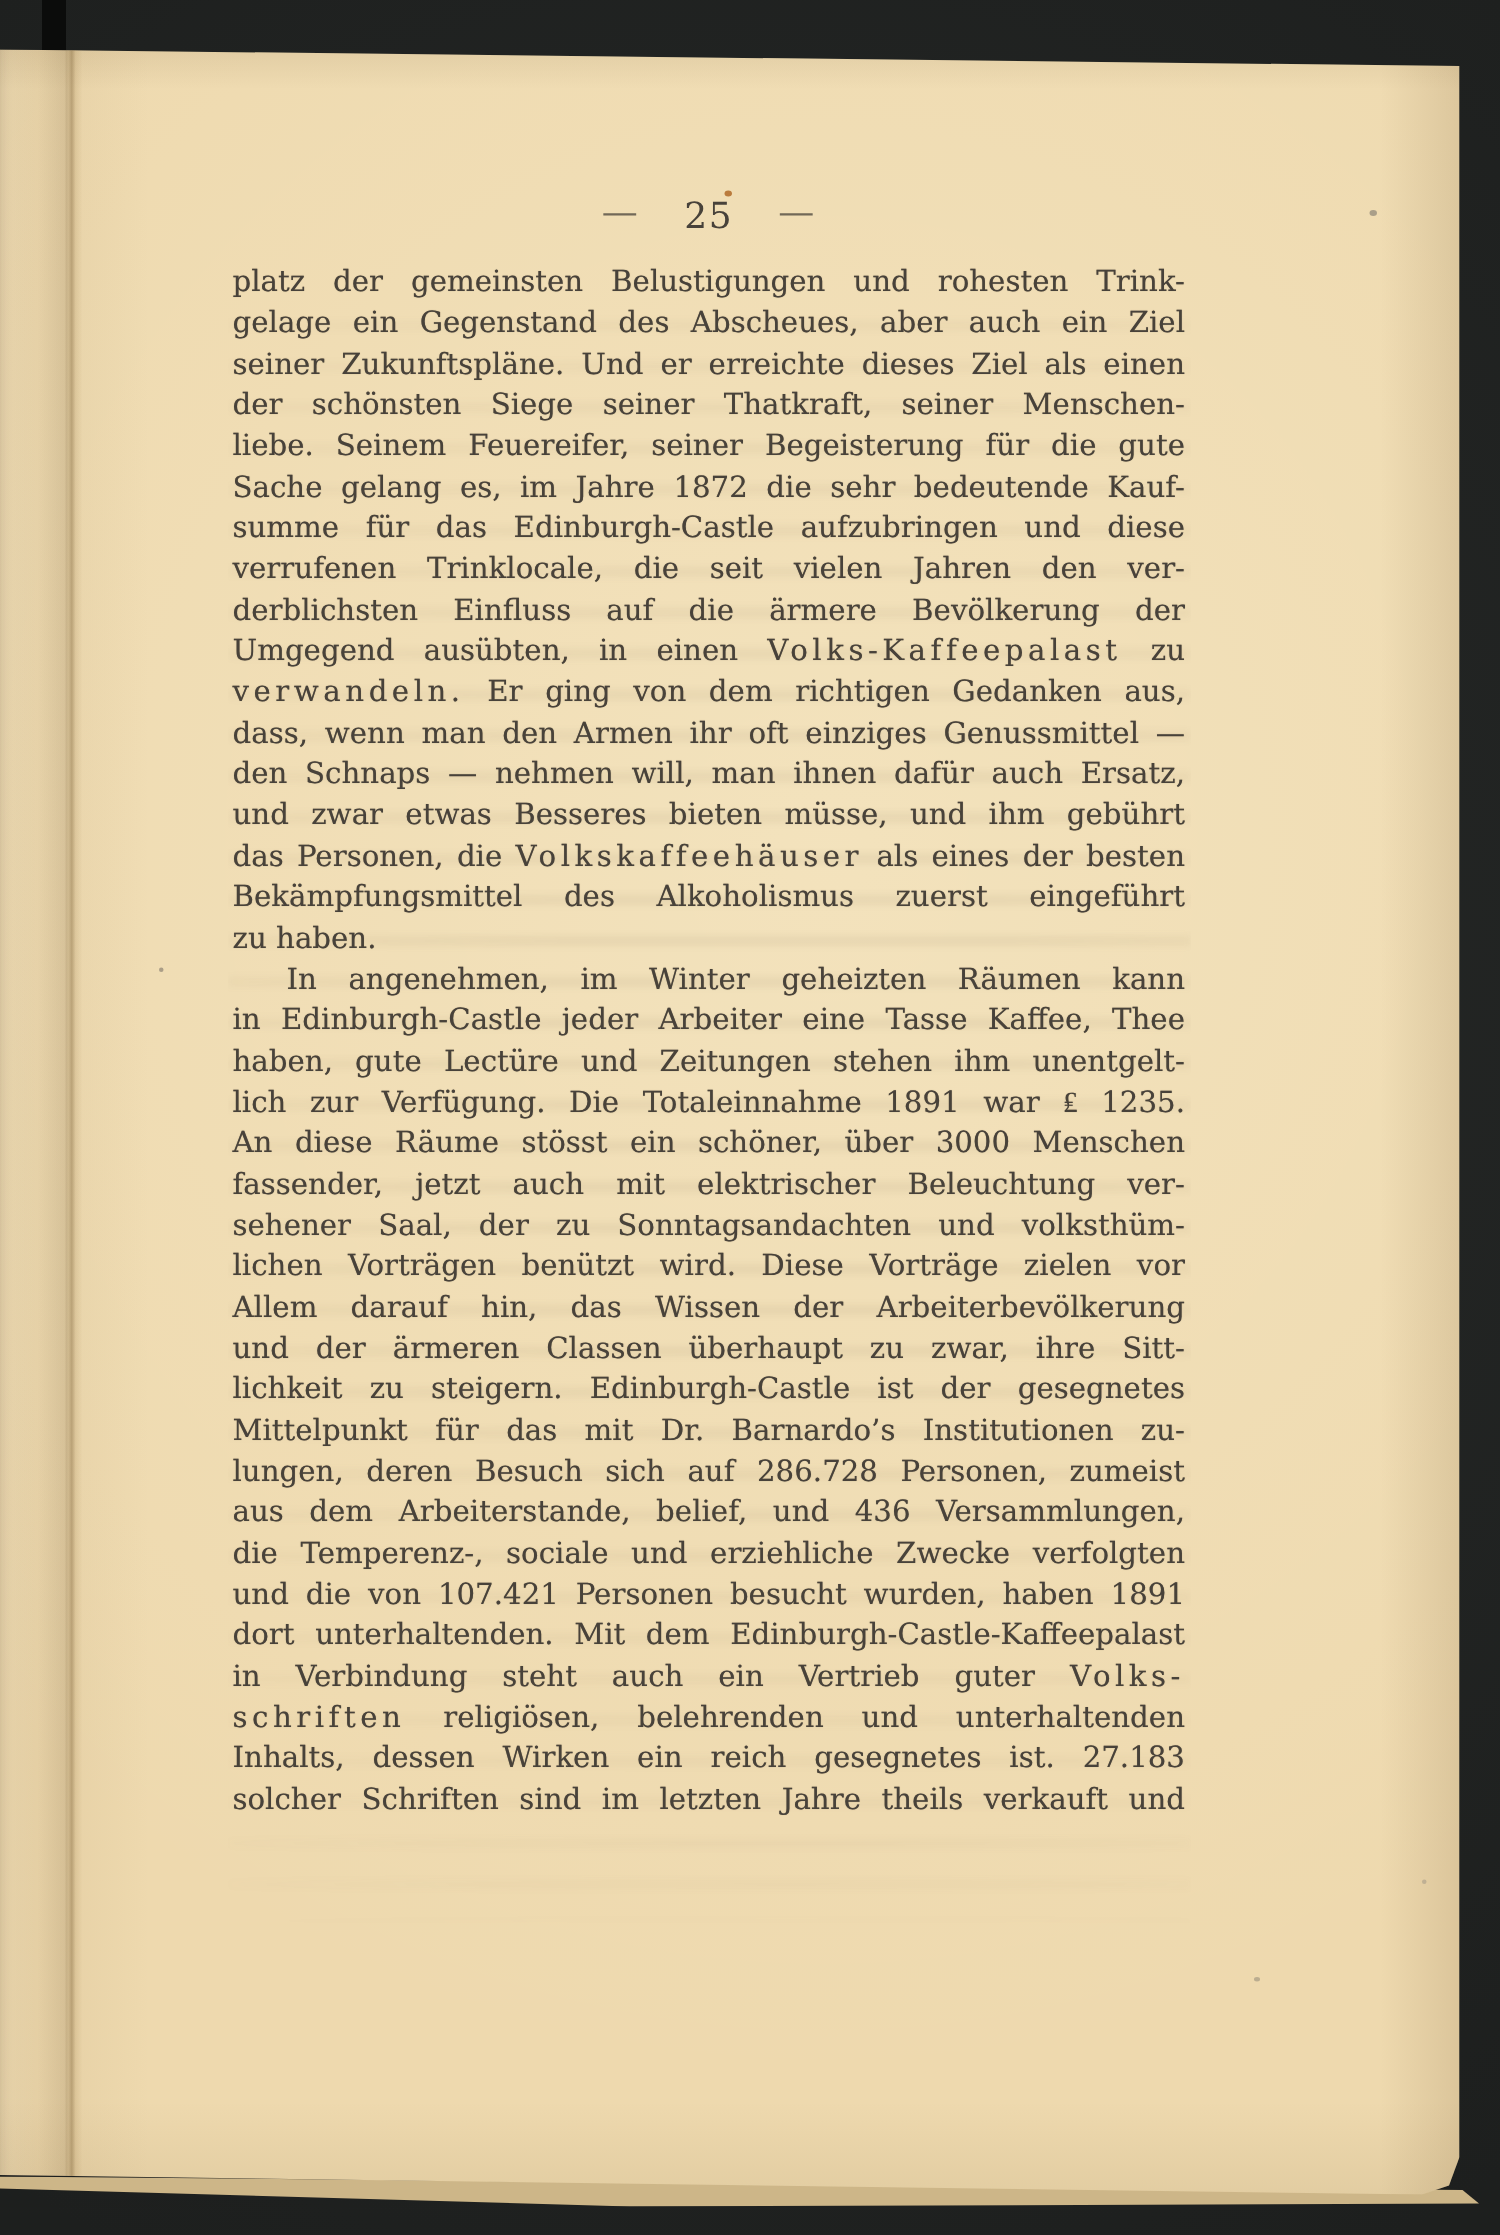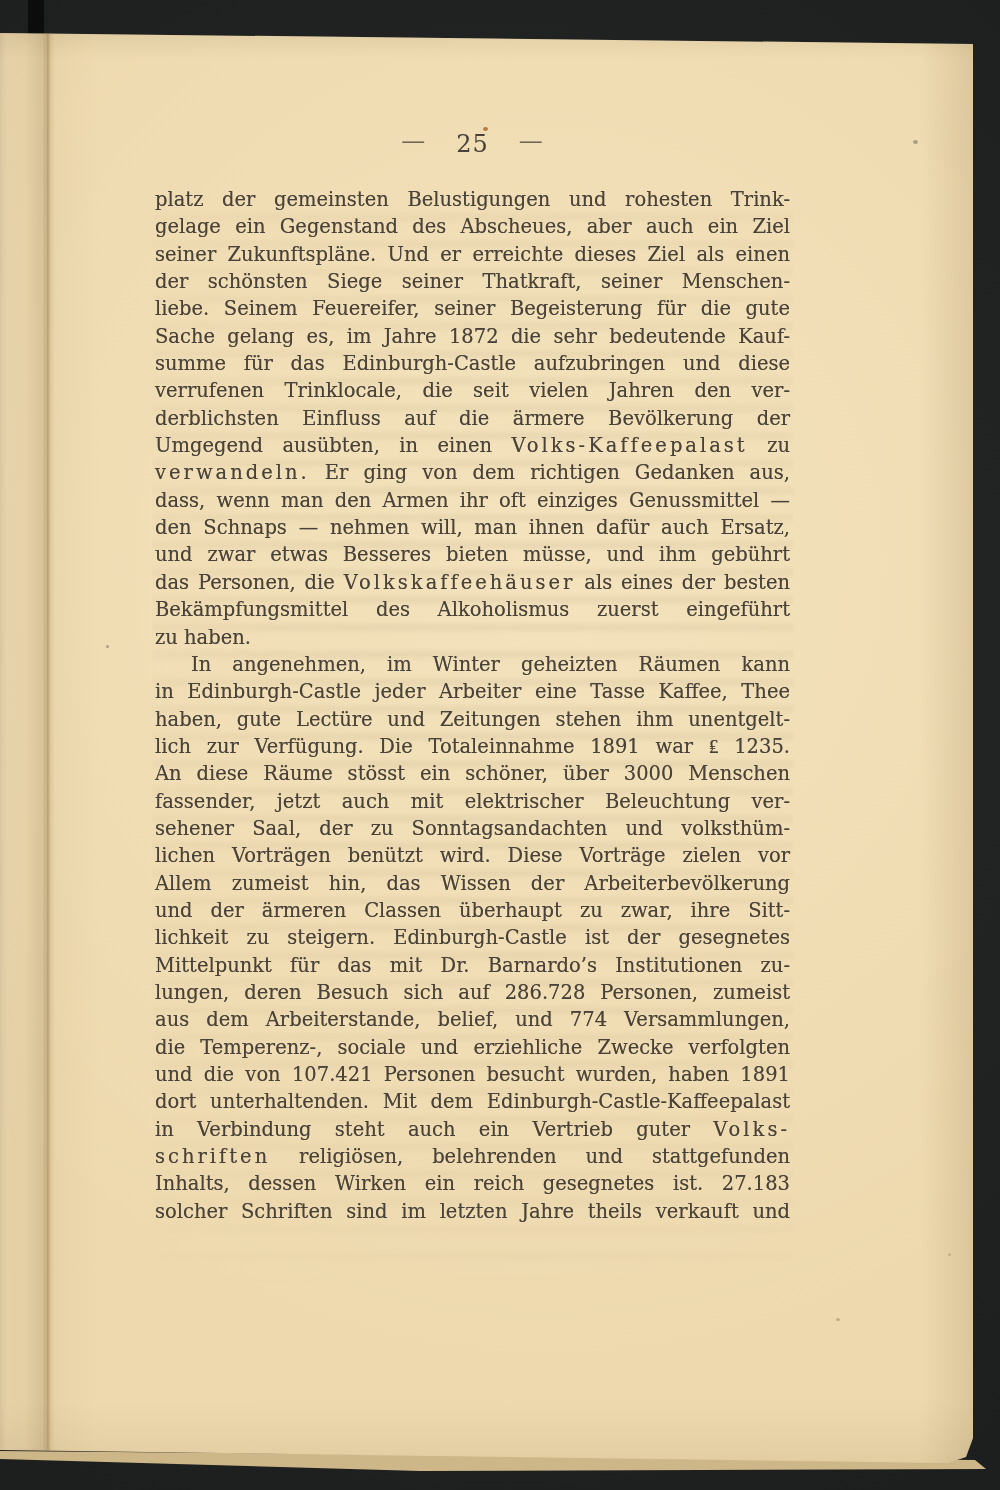--- a/index.html
+++ b/index.html
@@ -64,21 +64,21 @@
   }
   .page-header {
     position: absolute; left: 155px; top: 130px; width: 635px;
     display: flex; justify-content: center; align-items: baseline; gap: 30px;
     color: var(--ink);
     font-size: 24px;
     letter-spacing: 1px;
   }
   .page-header .dash { opacity: .75; transform: translateY(-3px); }
   .body-text {
-    position: absolute; left: 155px; top: 186px; width: 635px;
+    position: absolute; left: 155px; top: 174px; width: 635px;
     font-size: 19.5px;
     line-height: 27.35px;
     color: var(--ink);
     text-shadow: 0 0 .5px rgba(72,62,45,.55);
   }
   .line {
     text-align: justify;
     text-align-last: justify;
     height: 27.35px;
     white-space: nowrap;
@@ -143,31 +143,31 @@
         <div class="line"><span>Bekämpfungsmittel des Alkoholismus zuerst eingeführt</span></div>
         <div class="line no-just"><span>zu haben.</span></div>
         <div class="line indent"><span>In angenehmen, im Winter geheizten Räumen kann</span></div>
         <div class="line"><span>in Edinburgh-Castle jeder Arbeiter eine Tasse Kaffee, Thee</span></div>
         <div class="line"><span>haben, gute Lectüre und Zeitungen stehen ihm unentgelt-</span></div>
         <div class="line"><span>lich zur Verfügung. Die Totaleinnahme 1891 war ₤ 1235.</span></div>
         <div class="line"><span>An diese Räume stösst ein schöner, über 3000 Menschen</span></div>
         <div class="line"><span>fassender, jetzt auch mit elektrischer Beleuchtung ver-</span></div>
         <div class="line"><span>sehener Saal, der zu Sonntagsandachten und volksthüm-</span></div>
         <div class="line"><span>lichen Vorträgen benützt wird. Diese Vorträge zielen vor</span></div>
-        <div class="line"><span>Allem zumeist hin, das Wissen der Arbeiterbevölkerung</span></div>
+        <div class="line"><span>Allem darauf hin, das Wissen der Arbeiterbevölkerung</span></div>
         <div class="line"><span>und der ärmeren Classen überhaupt zu zwar, ihre Sitt-</span></div>
         <div class="line"><span>lichkeit zu steigern. Edinburgh-Castle ist der gesegnetes</span></div>
         <div class="line"><span>Mittelpunkt für das mit Dr. Barnardo’s Institutionen zu-</span></div>
         <div class="line"><span>lungen, deren Besuch sich auf 286.728 Personen, zumeist</span></div>
-        <div class="line"><span>aus dem Arbeiterstande, belief, und 774 Versammlungen,</span></div>
+        <div class="line"><span>aus dem Arbeiterstande, belief, und 436 Versammlungen,</span></div>
         <div class="line"><span>die Temperenz-, sociale und erziehliche Zwecke verfolgten</span></div>
         <div class="line"><span>und die von 107.421 Personen besucht wurden, haben 1891</span></div>
         <div class="line"><span>dort unterhaltenden. Mit dem Edinburgh-Castle-Kaffeepalast</span></div>
         <div class="line"><span>in Verbindung steht auch ein Vertrieb guter </span><span class="gesperrt">Volks-</span></div>
-        <div class="line"><span class="gesperrt">schriften</span><span> religiösen, belehrenden und stattgefunden</span></div>
+        <div class="line"><span class="gesperrt">schriften</span><span> religiösen, belehrenden und unterhaltenden</span></div>
         <div class="line"><span>Inhalts, dessen Wirken ein reich gesegnetes ist. 27.183</span></div>
         <div class="line"><span>solcher Schriften sind im letzten Jahre theils verkauft und</span></div>
       </div>
 
     <div class="speck speck-1"></div>
     <div class="speck speck-2"></div>
     <div class="speck speck-3"></div>
     <div class="speck speck-4"></div>
     <div class="speck speck-5"></div>
   </div>

